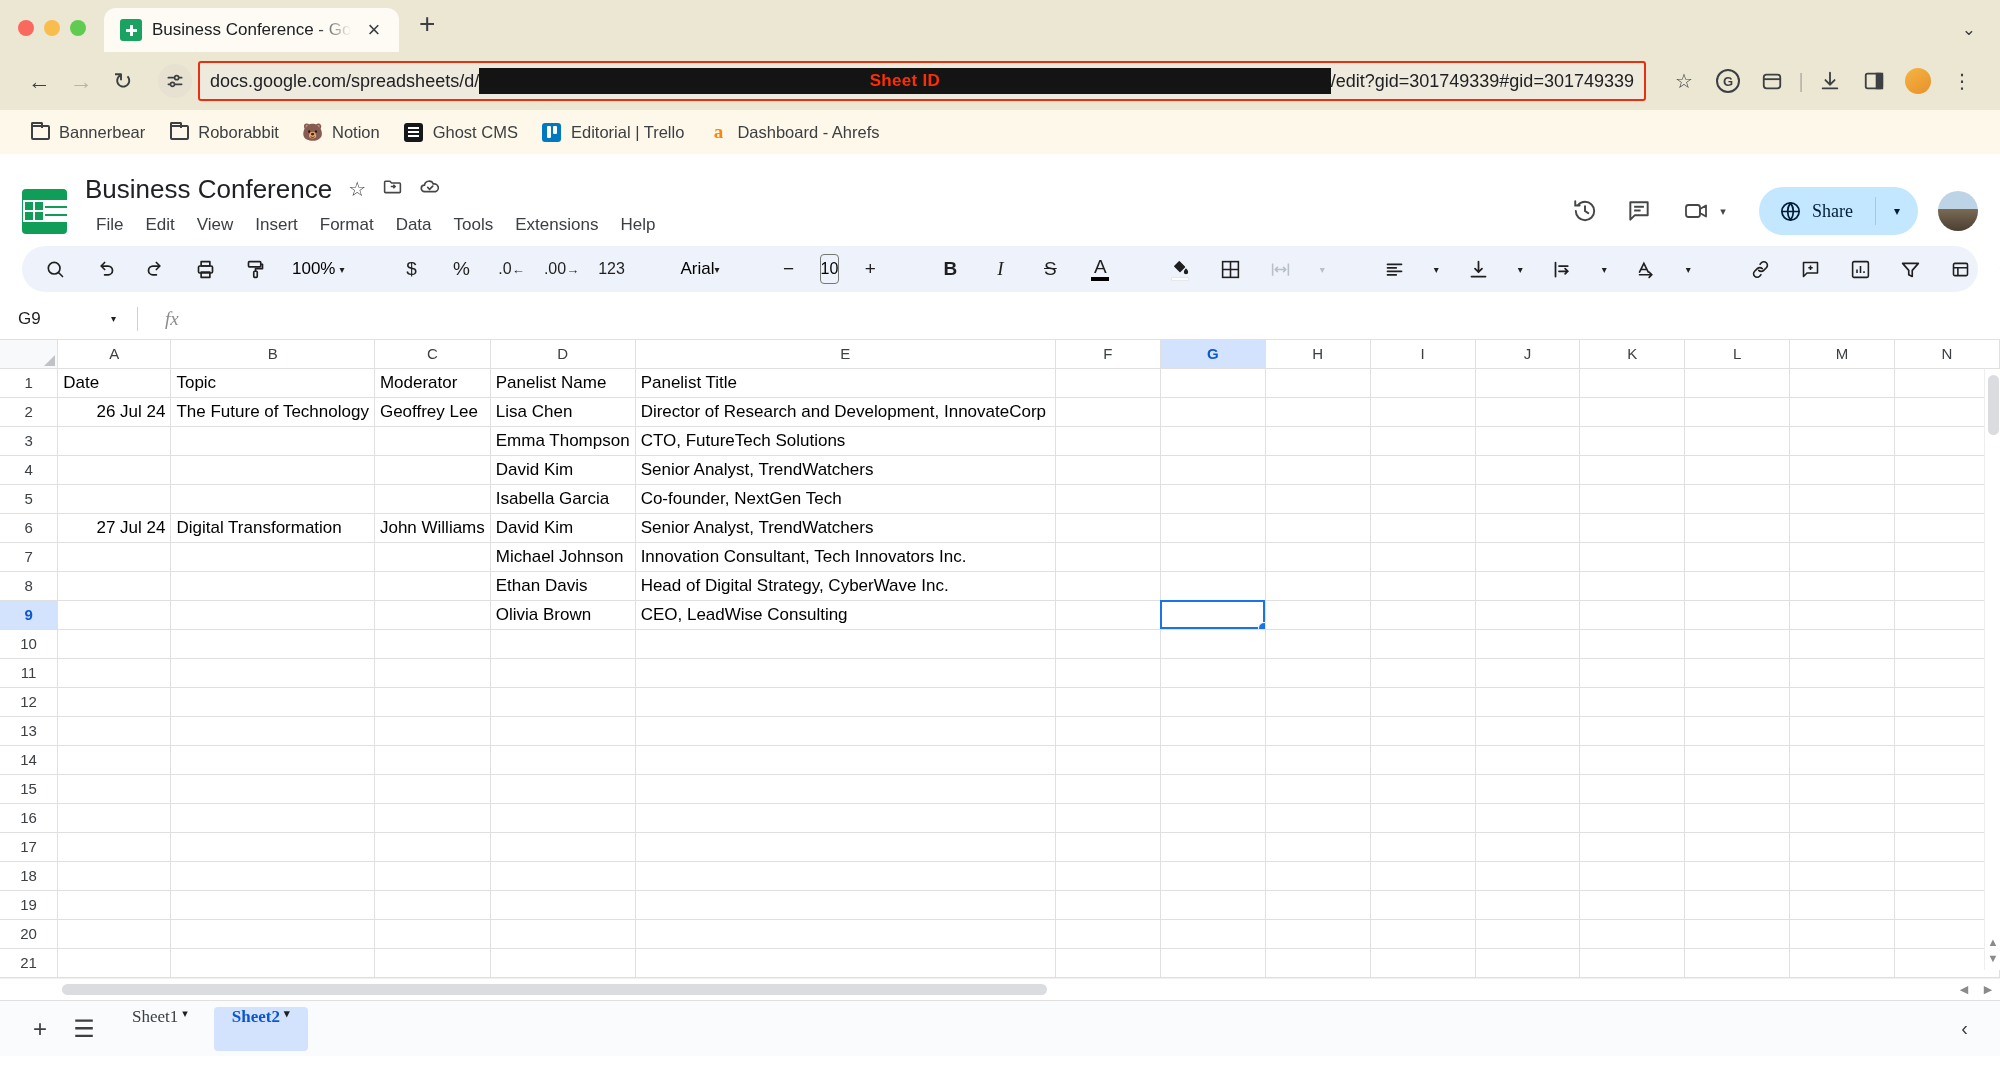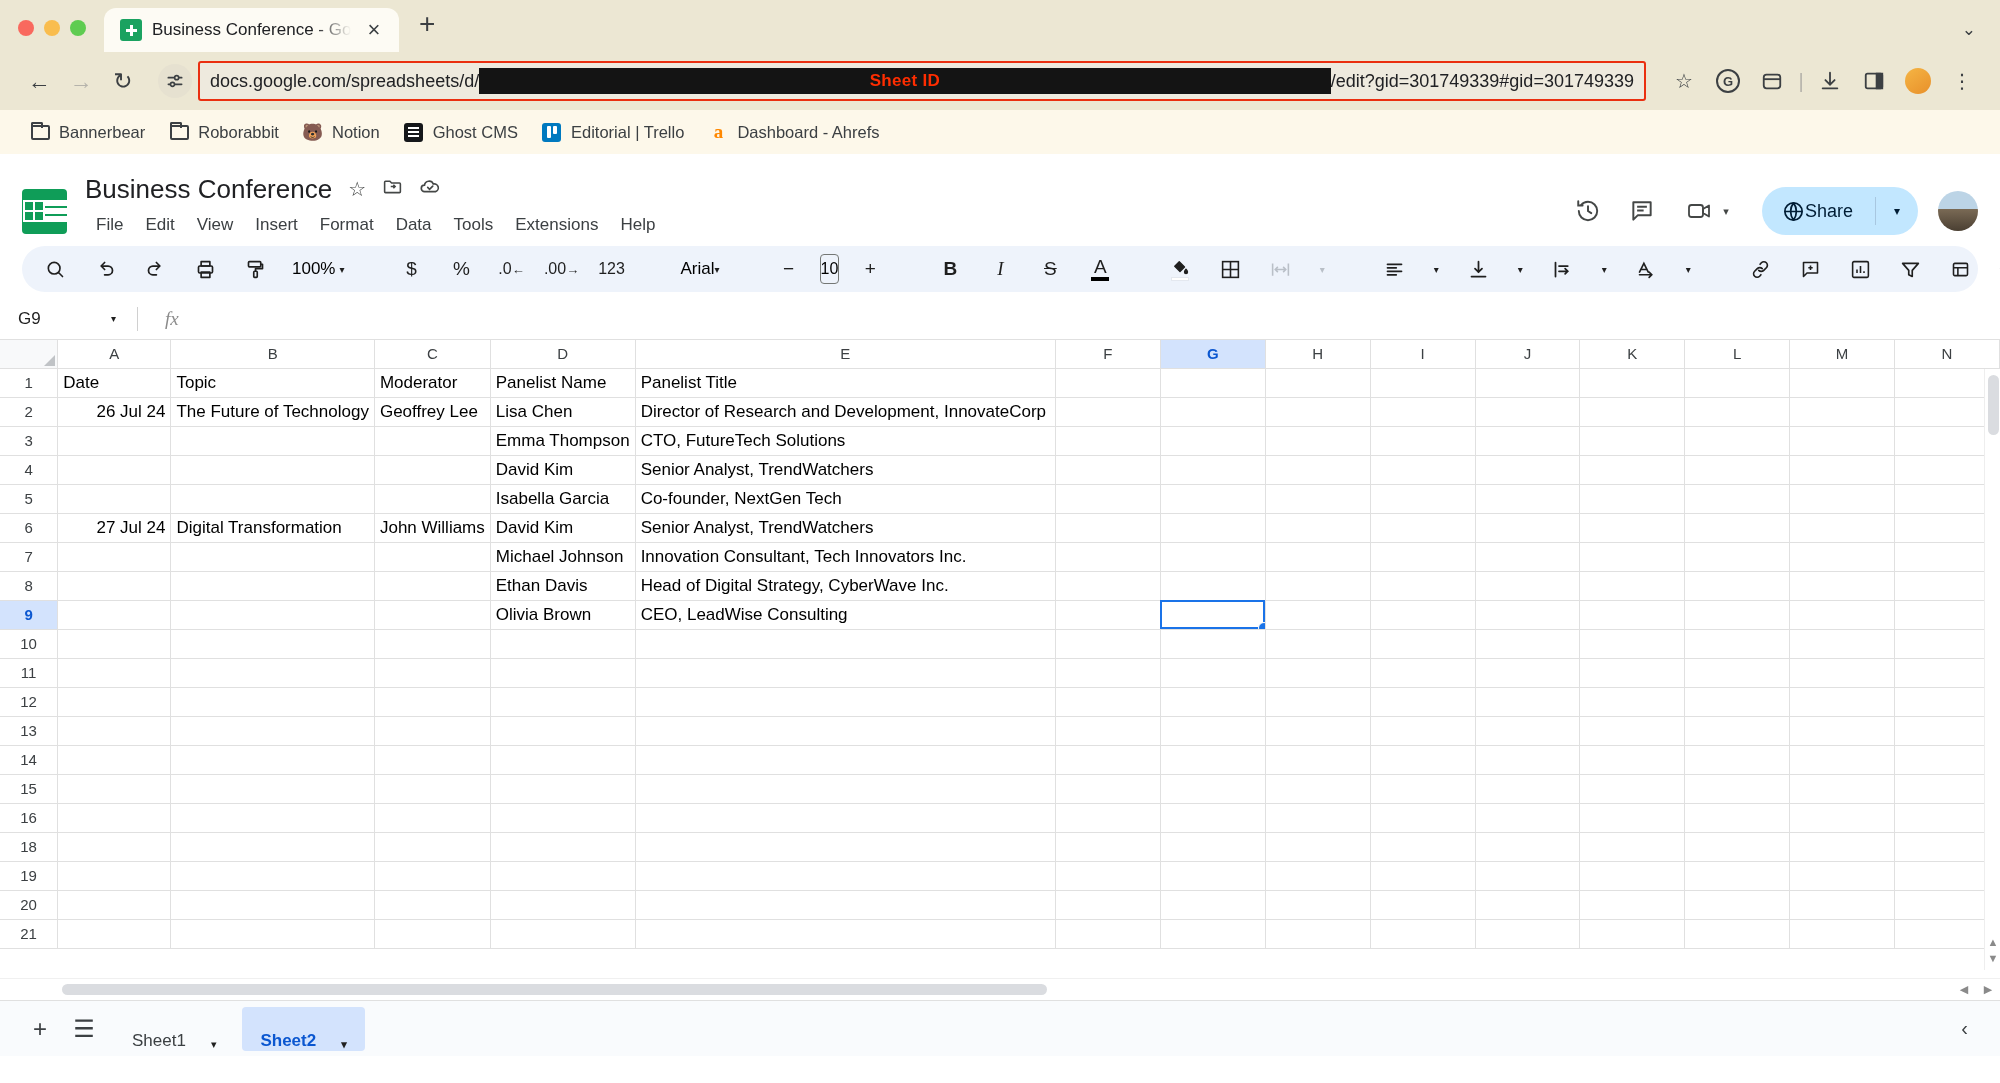--- a/index.html
+++ b/index.html
@@ -167,21 +167,21 @@
   .header-right { display: flex; align-items: center; gap: 6px; margin-top: 14px; }
   .hr-icon {
     width: 48px; height: 48px; border-radius: 50%;
     display: flex; align-items: center; justify-content: center;
     font-size: 24px; color: #444746; cursor: pointer;
   }
   .share-btn {
     height: 48px; background: #c2e7ff; border-radius: 24px;
     display: flex; align-items: center; margin-left: 12px; cursor: pointer;
   }
-  .share-main { display:flex; align-items:center; padding: 0 22px 0 20px; font-size: 18px; color:#001d35;}
+  .share-main { display:flex; align-items:center; gap:10px; padding: 0 22px 0 20px; font-size: 18px; color:#001d35;font-family:Liberation Serif, serif;}
   .share-sep { width:1px; height:28px; background:#a8c7e0;}
   .share-caret { padding: 0 18px; font-size: 12px; color:#001d35;}
   .user-avatar {
     width: 40px; height: 40px; border-radius: 50%; margin-left: 14px;
     background: linear-gradient(180deg,#bcd4e6 0%,#bcd4e6 45%,#7a6a55 45%,#4a3f32 100%);
     overflow:hidden; cursor:pointer;
   }
 
   
   .sheet-toolbar {
@@ -287,23 +287,24 @@
   
   .sheet-bar {
     height: 56px; background: #f9fbfd; display: flex; align-items: center;
     padding: 0 18px; gap: 0; border-top: 1px solid #e0e0e0;
   }
   .sb-icon {
     width: 44px; height: 44px; display:flex; align-items:center; justify-content:center;
     font-size: 24px; color:#3c4043; border-radius:50%; cursor:pointer; flex:0 0 auto;
   }
   .sheet-tab {
-    display:flex; align-items:flex-end; gap: 25px; height: 44px;
+    display:flex; align-items:flex-start; gap: 4px; height: 44px;
     padding: 0 18px; border-radius: 4px; font-size: 17px; color:#3c4043; cursor:pointer;
     margin-left: 8px;
+    font-family: Liberation Serif, serif;
   }
   .sheet-tab.active { background:#d3e3fd; color:#0b57d0; font-weight:bold; }
   .sheet-tab .caret { font-size:11px; }
   .sb-right { margin-left:auto; font-size:20px; color:#3c4043; cursor:pointer; padding-right: 14px;}
 </style>
 </head>
 <body>
 
 <div class="browser-chrome">
 
@@ -974,20 +975,37 @@
           <td class="cell"></td>
             <td class="cell"></td>
           <td class="cell"></td>
             <td class="cell"></td>
           <td class="cell"></td>
             <td class="cell"></td>
           <td class="cell"></td>
             <td class="cell"></td>
         </tr>
         <tr>
+          <td class="rowhead">17</td>
+          <td class="cell"></td>
+            <td class="cell"></td>
+          <td class="cell"></td>
+            <td class="cell"></td>
+          <td class="cell"></td>
+            <td class="cell"></td>
+          <td class="cell"></td>
+            <td class="cell"></td>
+          <td class="cell"></td>
+            <td class="cell"></td>
+          <td class="cell"></td>
+            <td class="cell"></td>
+          <td class="cell"></td>
+            <td class="cell"></td>
+        </tr>
+        <tr>
           <td class="rowhead">18</td>
           <td class="cell"></td>
             <td class="cell"></td>
           <td class="cell"></td>
             <td class="cell"></td>
           <td class="cell"></td>
             <td class="cell"></td>
           <td class="cell"></td>
             <td class="cell"></td>
           <td class="cell"></td>

